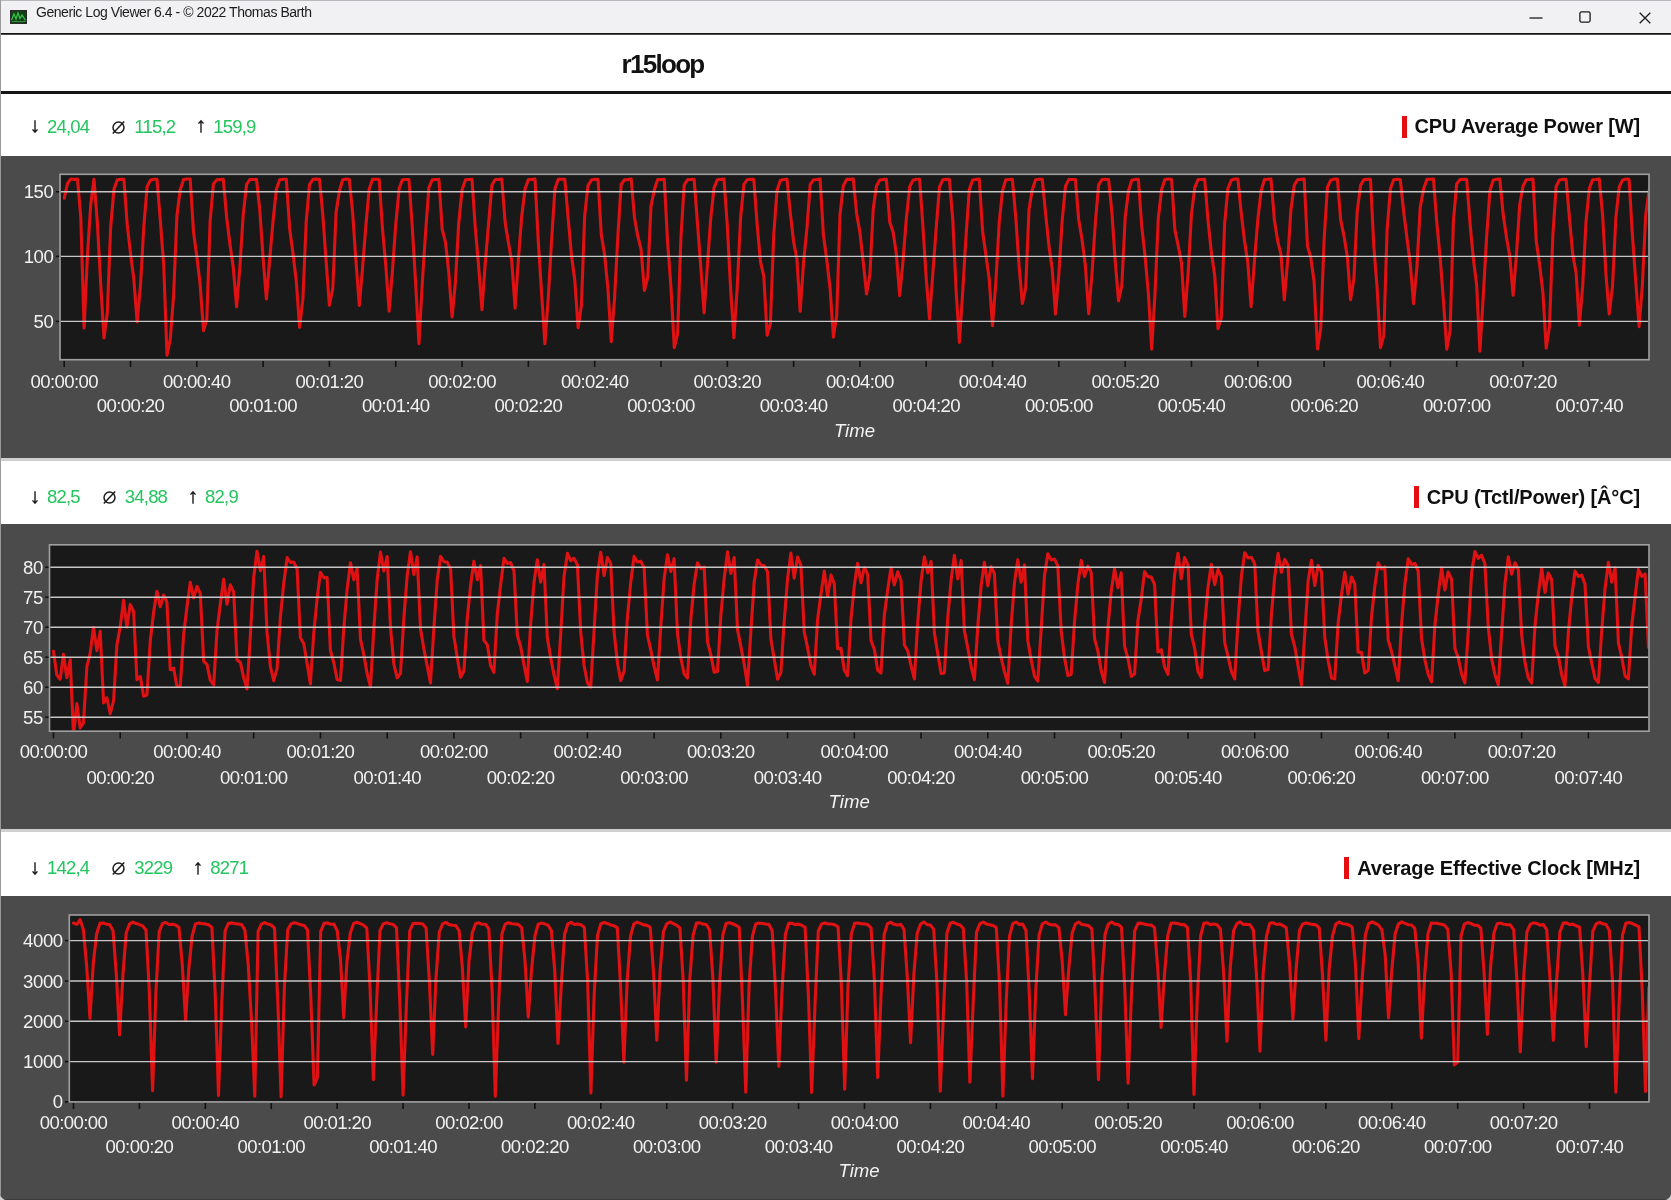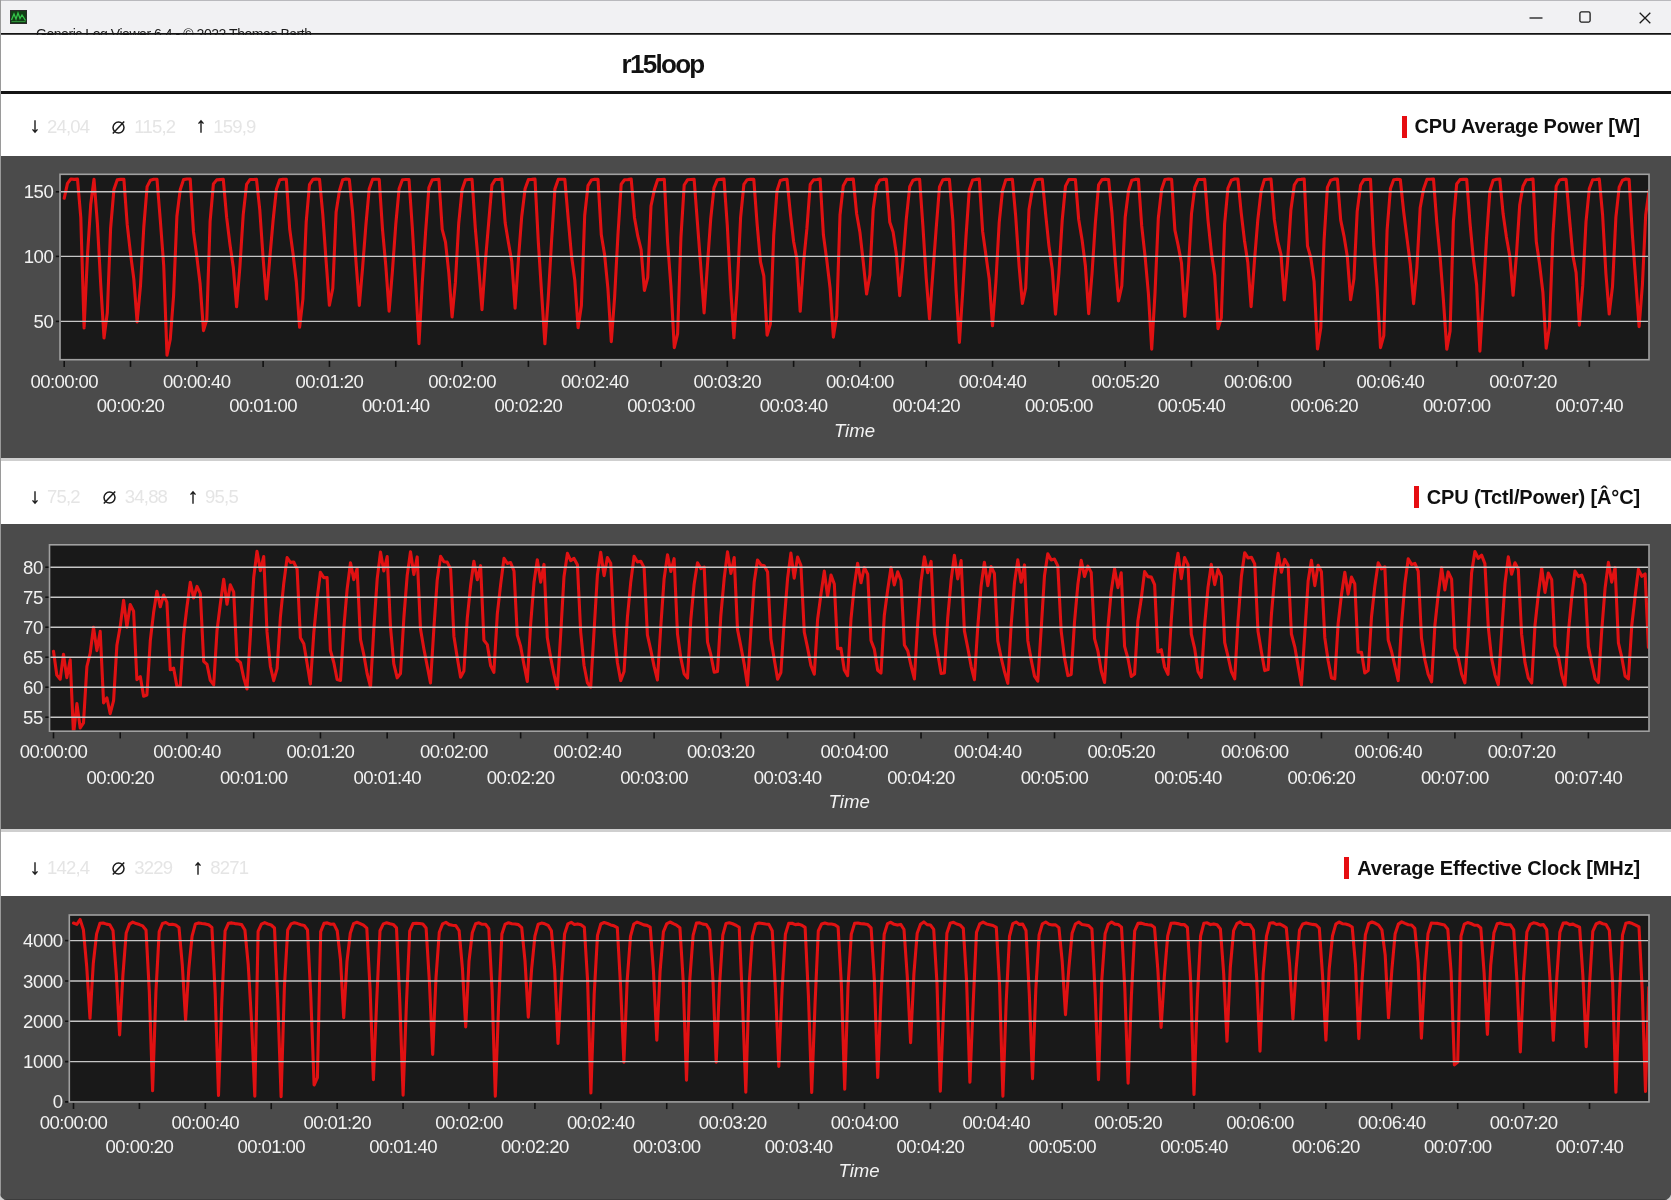--- a/index.html
+++ b/index.html
@@ -1,27 +1,27 @@
 <!DOCTYPE html>
 <html><head><meta charset="utf-8"><style>
 html,body{margin:0;padding:0;width:1671px;height:1200px;overflow:hidden;background:#cfcfcf}
 #win{position:absolute;left:0;top:0;width:1671px;height:1200px;background:#4b4b4b;
   border-radius:0 0 7px 7px;overflow:hidden}
 .titlebar{position:absolute;left:0;top:0;width:1671px;height:33.5px;background:#f1f1f3;border-top:1px solid #b9b9bd;box-sizing:border-box;
   border-bottom:1.5px solid #141414}
-.tbtext{position:absolute;left:36px;top:26px;font:14px "Liberation Sans",sans-serif;
+.tbtext{position:absolute;left:36px;top:4px;font:14px "Liberation Sans",sans-serif;
   letter-spacing:-0.45px;color:#1b1b1b}
 .appicon{position:absolute;left:10px;top:10px}
 .header{position:absolute;left:0;top:35px;width:1671px;height:56px;background:#fff}
 .htext{position:absolute;left:0;top:49px;width:1325px;text-align:center;
   font:bold 26px "Liberation Sans",sans-serif;letter-spacing:-1.7px;color:#121212}
 .hline{position:absolute;left:0;top:91px;width:1671px;height:2.5px;background:#141414}
 .band{position:absolute;left:0;width:1671px;background:#fff}
 .stats{position:absolute;left:31px;height:0;display:flex;align-items:center;white-space:nowrap}
-.num{font:18.5px "Liberation Sans",sans-serif;letter-spacing:-0.8px;color:#e5e5e5}
+.num{font:18.5px "Liberation Sans",sans-serif;letter-spacing:-0.8px;color:#22c55e}
 .gap{display:inline-block;width:22px}
 .ptitle{position:absolute;right:31px;height:0;display:flex;align-items:center;white-space:nowrap}
 .bar{display:inline-block;width:5px;height:22px;background:#e60d11;margin-right:8px}
 .ttext{font:bold 20px "Liberation Sans",sans-serif;letter-spacing:-0.15px;color:#0f0f0f}
 .divider{position:absolute;left:0;width:1671px;background:#cfcfcf}
 #leftb{position:absolute;left:0;top:0;width:1px;height:1200px;background:#9a9a9a}
 #botb{position:absolute;left:0;top:1198.6px;width:1671px;height:1.4px;background:#3c3c3c;border-radius:0 0 7px 7px}
 </style></head><body>
 <div id="win">
 <div class="band" style="top:93.5px;height:62px"></div>
@@ -262,32 +262,32 @@
       <span class="num">159,9</span>
     </div>
     <div class="ptitle" style="top:126.5px">
       <span class="bar"></span>
       <span class="ttext">CPU Average Power [W]</span>
     </div>
     <div class="stats" style="top:497.0px">
       <svg width="8" height="15" viewBox="0 0 8 15" style="margin-right:8px">
         <path d="M4 1.2 V13 M1.5 10.4 L4 13.3 L6.5 10.4" fill="none" stroke="#1c1c1c" stroke-width="1.4"></path>
       </svg>
-      <span class="num">75,2</span>
+      <span class="num">82,5</span>
       <span class="gap"></span>
       <svg width="15" height="16" viewBox="0 0 15 16" style="margin-right:8px">
         <circle cx="7.5" cy="8.6" r="5.5" fill="none" stroke="#1c1c1c" stroke-width="1.5"></circle>
         <line x1="1.8" y1="14.6" x2="13.2" y2="2.4" stroke="#1c1c1c" stroke-width="1.5"></line>
       </svg>
       <span class="num">34,88</span>
       <span class="gap"></span>
       <svg width="8" height="15" viewBox="0 0 8 15" style="margin-right:8px">
         <path d="M4 13.8 V2 M1.5 4.6 L4 1.7 L6.5 4.6" fill="none" stroke="#1c1c1c" stroke-width="1.4"></path>
       </svg>
-      <span class="num">95,5</span>
+      <span class="num">82,9</span>
     </div>
     <div class="ptitle" style="top:497.0px">
       <span class="bar"></span>
       <span class="ttext">CPU (Tctl/Power) [Â°C]</span>
     </div>
     <div class="stats" style="top:868.0px">
       <svg width="8" height="15" viewBox="0 0 8 15" style="margin-right:8px">
         <path d="M4 1.2 V13 M1.5 10.4 L4 13.3 L6.5 10.4" fill="none" stroke="#1c1c1c" stroke-width="1.4"></path>
       </svg>
       <span class="num">142,4</span>

